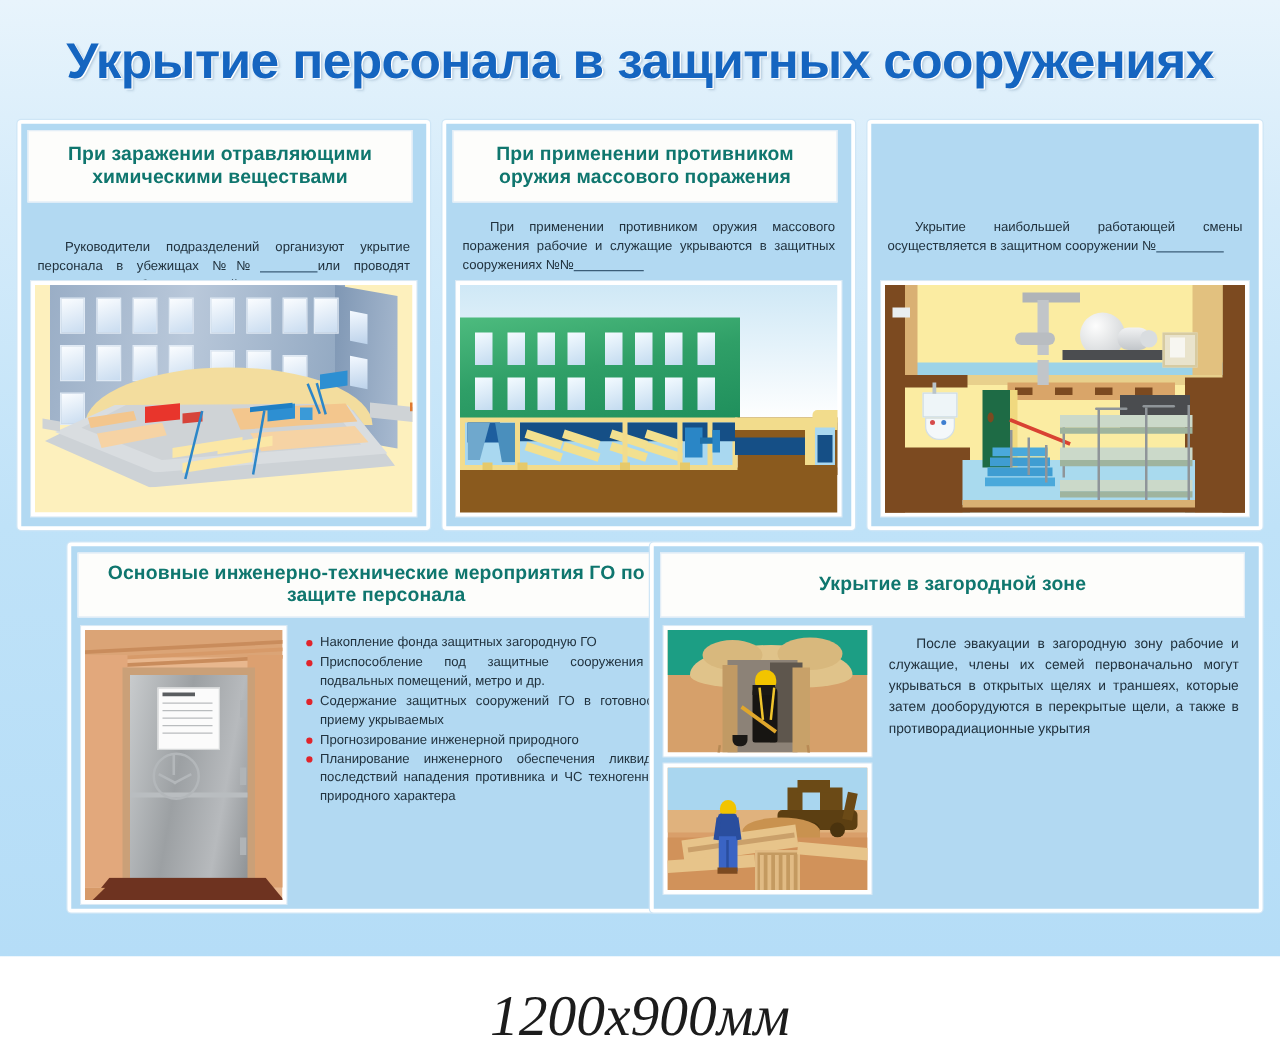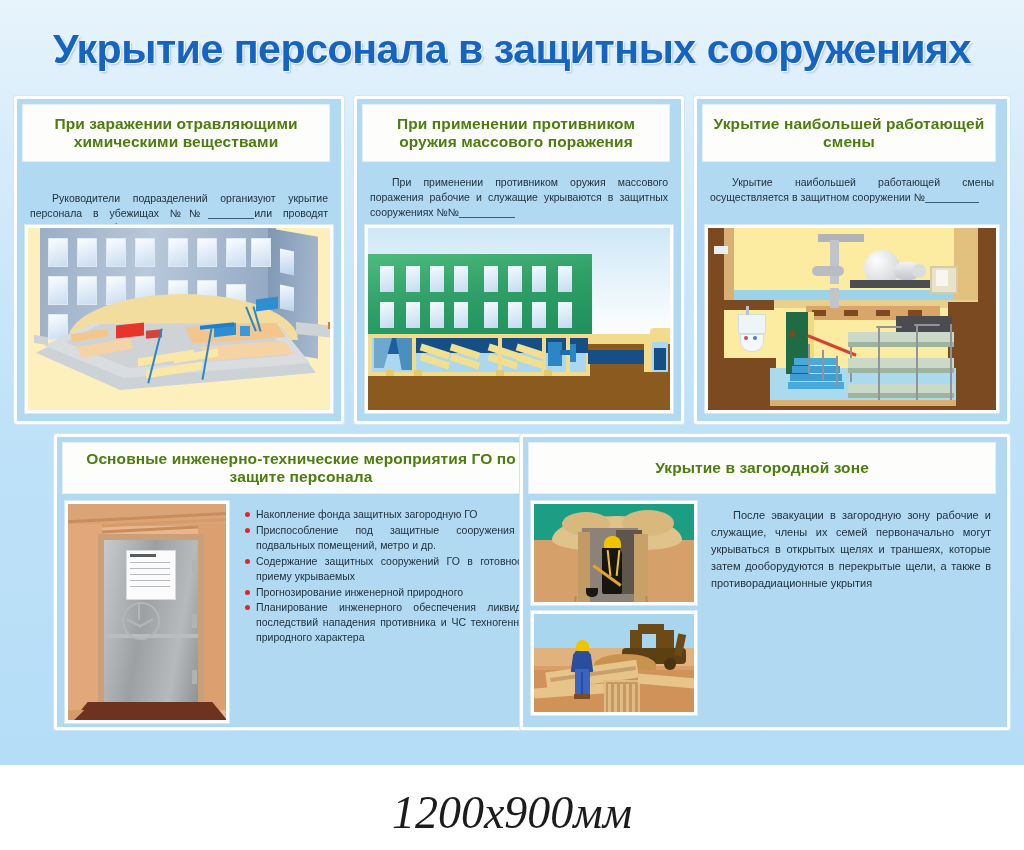--- a/index.html
+++ b/index.html
@@ -27,21 +27,21 @@
     background:#b2d9f2;
     border:3px solid #ffffff;
     border-radius:3px;
     box-shadow:0 0 0 1px #cfe6f6;
     box-sizing:border-box;
   }
   .phead{
     position:absolute;left:5px;right:11px;top:5px;
     background:#fdfdfb;
     border:1px solid #e3eef7;
-    color:#4d7c0f;
+    color:#0f766e;
     font-weight:bold;
     text-align:center;
     display:flex;align-items:center;justify-content:center;
     box-sizing:border-box;
     line-height:1.18;
     letter-spacing:.1px;
   }
   .pbody{
     position:absolute;left:5px;right:5px;
     color:#20323f;
@@ -245,21 +245,20 @@
 
         <div class="r" style="left:18px;top:142px;width:8px;height:6px;background:#e6c96a;"></div>
         <div class="r" style="left:46px;top:142px;width:8px;height:6px;background:#e6c96a;"></div>
         <div class="r" style="left:128px;top:142px;width:8px;height:6px;background:#e6c96a;"></div>
         <div class="r" style="left:176px;top:142px;width:8px;height:6px;background:#e6c96a;"></div>
       </div>
     </div>
   </div>
 
   <div class="panel" style="left:694px;top:96px;width:316px;height:328px;">
-    <div class="phead" style="height:58px;font-size:15.5px;padding:0 6px;">Укрытие наибольшей работающей смены</div>
     <div class="pbody" style="top:70px;height:52px;padding:6px 8px 0 8px;">
       <div class="ptext">
         <span>Укрытие наибольшей работающей смены осуществляется в защитном сооружении №</span><span class="blank" style="width:54px;"></span>
       </div>
     </div>
     <div class="imgframe" style="left:8px;top:126px;width:294px;height:188px;">
       <div class="scene">
         <div class="r" style="left:0;top:0;width:100%;height:100%;background:#fbeca2;"></div>
 
         <div class="r" style="left:0;top:62px;width:100%;height:10px;background:#9cd3e8;"></div>

